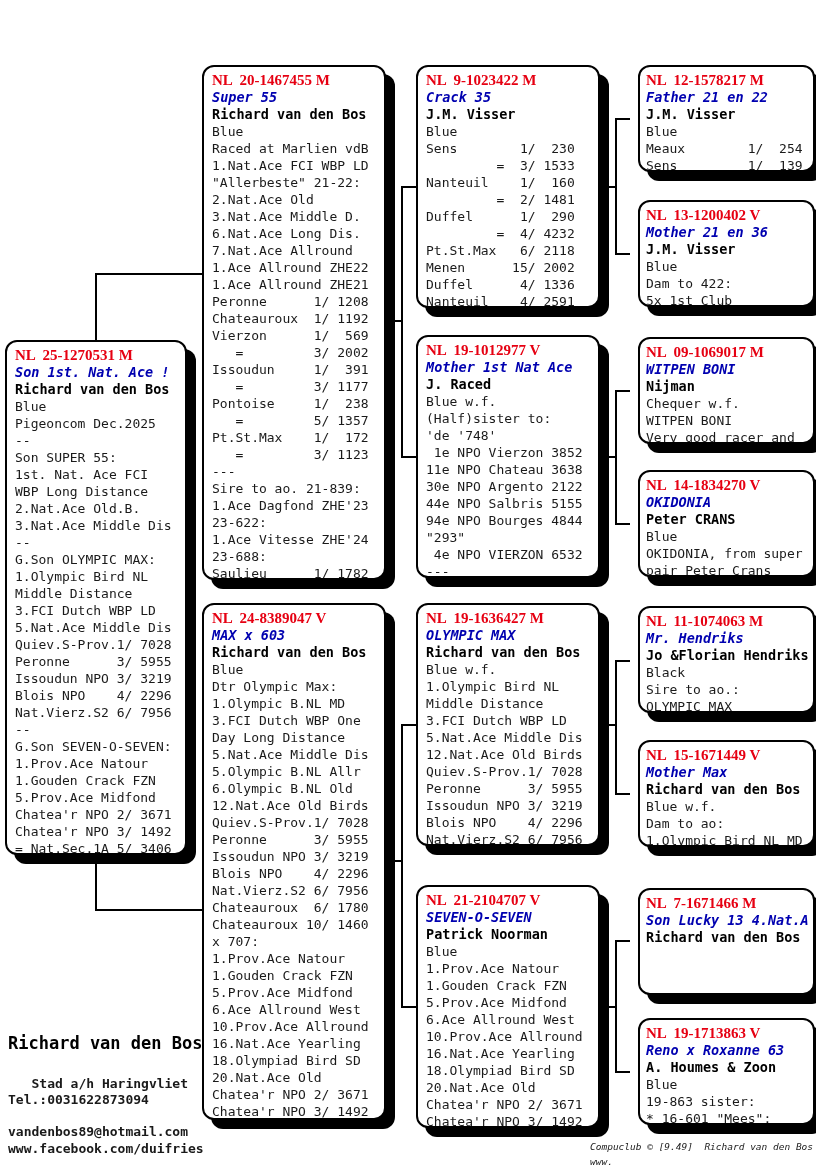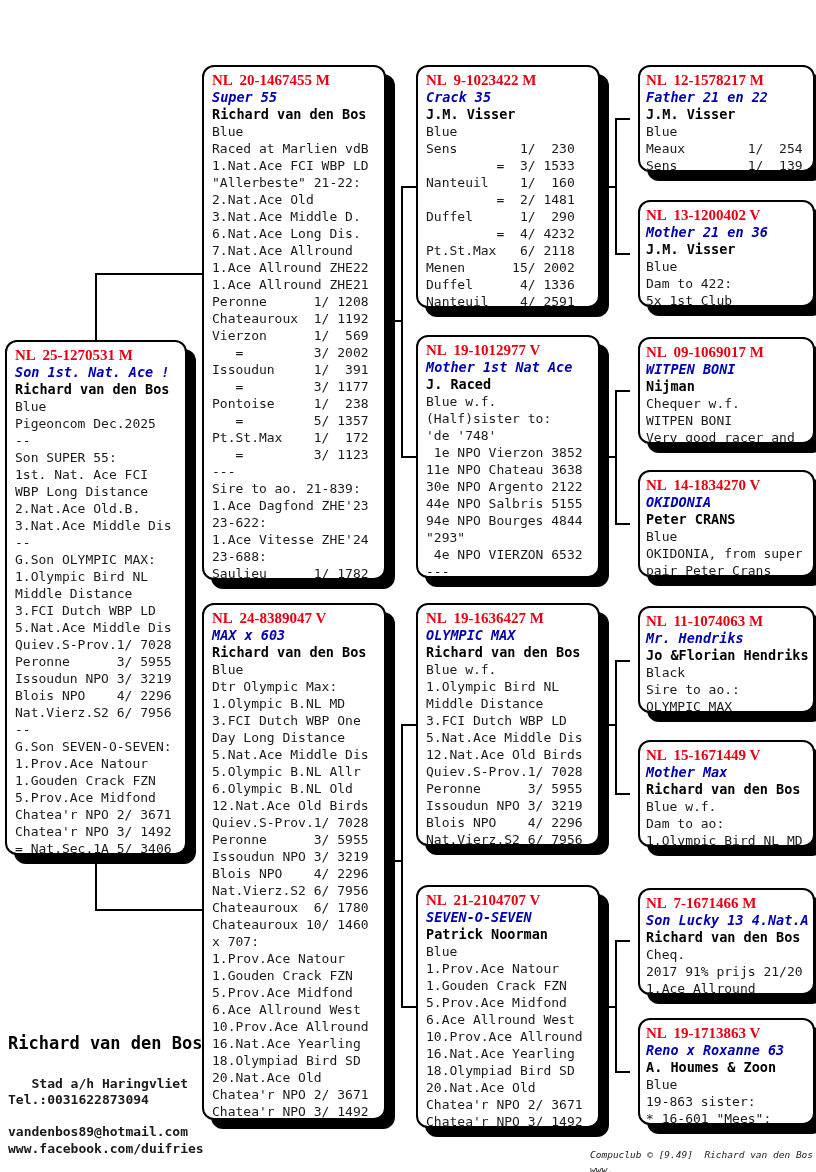--- a/index.html
+++ b/index.html
@@ -13,21 +13,21 @@
   .ring{font-weight:bold;font-size:15px;line-height:18px;color:var(--ring,#e60012);white-space:pre;font-family:Liberation Serif, serif;}
   .nick{font-style:italic;font-weight:bold;font-size:13.5px;line-height:17px;color:var(--name,#0000b0);white-space:pre;}
   .owner{font-weight:bold;font-size:13.5px;line-height:17px;color:#000;white-space:pre;}
   .body{font-size:13px;line-height:17px;color:#1a1a1a;white-space:pre;}
   .h,.v{position:absolute;background:#000;}
   .h{height:2px;}
   .v{width:2px;}
   .foot1{position:absolute;left:8px;font-weight:bold;font-size:17px;color:#000;white-space:pre;}
   .foot{position:absolute;left:8px;font-size:13px;color:#1a1a1a;white-space:pre;font-weight:bold;}
   .credit{position:absolute;left:590px;font-style:italic;font-size:9.5px;line-height:14px;
-          color:#222;white-space:pre;margin-top:8px;}
+          color:#222;white-space:pre;}
 </style>
 </head>
 <body>
 
 <div id="page">
 
 
   <div>
     <div class="v" style="left:95px;top:273px;height:67px"></div>
     <div class="h" style="left:95px;top:273px;width:107px"></div>
@@ -273,23 +273,20 @@
     <div class="nick">Mother Max</div>
     <div class="owner">Richard van den Bos</div>
     <div class="body">Blue w.f.
 Dam to ao:
 1.Olympic Bird NL MD</div>
   </div>
   <div class="box col4" style="left:630px;top:888px;width:177px;height:107px">
     <div class="ring">NL  7-1671466 M</div>
     <div class="nick">Son Lucky 13 4.Nat.A</div>
     <div class="owner">Richard van den Bos</div>
-    <div class="body">Cheq.
-2017 91% prijs 21/20
-1.Ace Allround</div>
   </div>
   <div class="box col4" style="left:630px;top:1018px;width:177px;height:107px">
     <div class="ring">NL  19-1713863 V</div>
     <div class="nick">Reno x Roxanne 63</div>
     <div class="owner">A. Houmes &amp; Zoon</div>
     <div class="body">Blue
 19-863 sister:
 * 16-601 "Mees":</div>
   </div>
 

